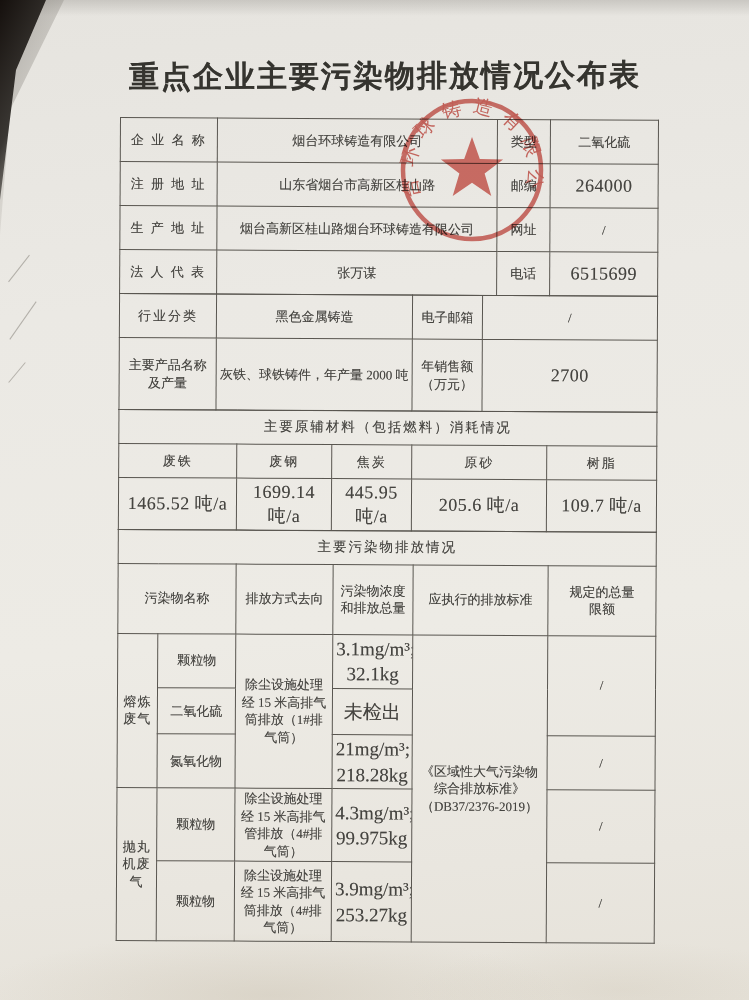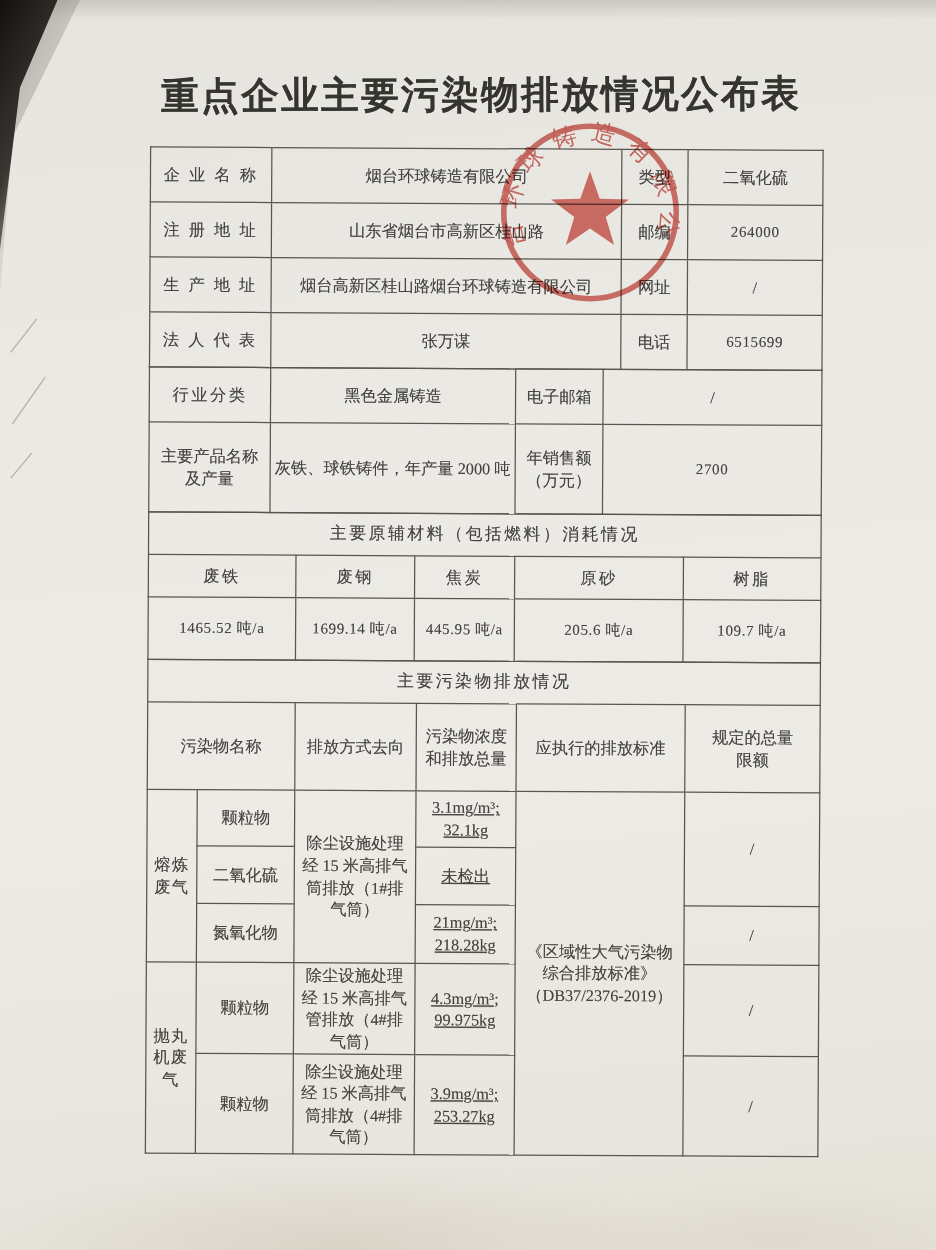--- a/index.html
+++ b/index.html
@@ -48,25 +48,25 @@
   }
   table{border-collapse:collapse;table-layout:fixed;width:538px;margin-top:-1px;}
   td,th{
     border:1px solid #595650;padding:1px 3px;text-align:center;vertical-align:middle;
     font-size:13px;font-weight:normal;color:#454440;line-height:1.35;
     text-shadow:0 0 .4px rgba(70,68,64,.45);
     overflow:hidden;
   }
   .pre{white-space:pre-line;}
   .lab{letter-spacing:2px;}
-  .num{font-size:12px;letter-spacing:.5px;}
+  .num{font-size:18px;letter-spacing:.5px;}
   .band{font-size:13.5px;letter-spacing:2px;}
   .std{font-size:13px;}
   .grp{letter-spacing:1px;padding:1px 2px;}
-  .conc{font-size:13px;text-decoration:underline;}
+  .conc{font-size:19px;}
 
   .stamp{position:absolute;left:368px;top:66px;width:208px;height:208px;
     opacity:.82;mix-blend-mode:multiply;pointer-events:none;}
 </style>
 </head>
 <body>
 
 <div class="photo">
   <div class="top-vignette"></div>
   <div class="corner-crease"></div>

